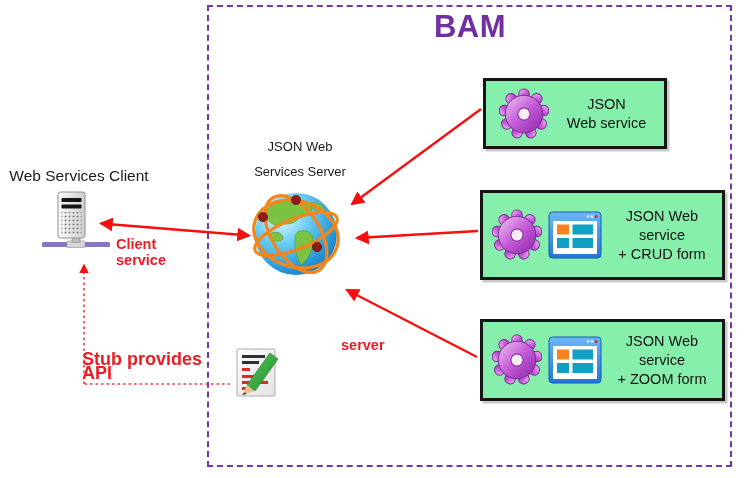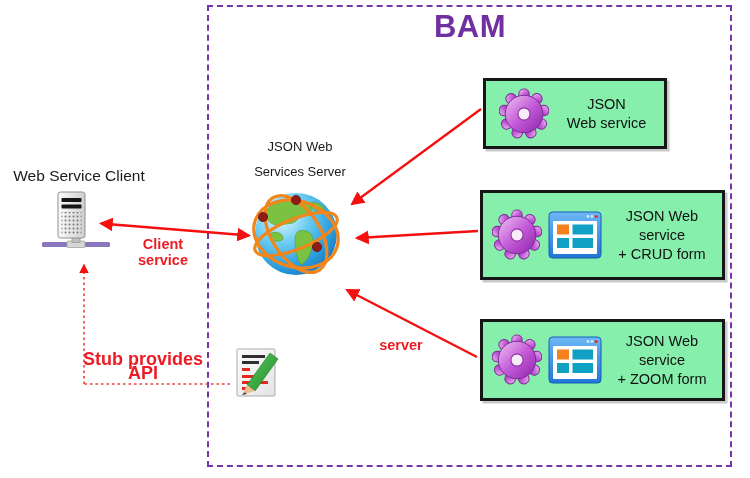--- a/index.html
+++ b/index.html
@@ -24,21 +24,21 @@
   .svcbox .txt span{display:block;}
   .icon-gap{margin-left:6px;}
 
   
   .black-label{position:absolute;color:#1a1a1a;text-align:center;z-index:3;}
   .black-label span{display:block;}
   #lbl-client{left:4px;top:167px;width:150px;font-size:15.5px;}
   #lbl-server{left:230px;top:134px;width:140px;font-size:13px;line-height:25px;}
   #lbl-stub{left:210px;top:397px;width:96px;font-size:13.5px;line-height:15px;}
 
-  .red-label{position:absolute;color:#ED1C24;font-weight:bold;text-align:center;z-index:3;}
+  .red-label{position:absolute;color:#ED1C24;font-weight:bold;z-index:3;}
   .red-label span{display:block;}
   #lbl-client-requests{left:116px;top:237px;width:94px;font-size:14.5px;line-height:15.5px;}
   #lbl-services-register{left:341px;top:338px;width:120px;font-size:14.5px;line-height:15.5px;}
   #lbl-stub-provides{left:82px;top:352px;width:122px;font-size:18px;line-height:14px;}
 
   .icon-abs{position:absolute;z-index:2;}
   #arrows{position:absolute;left:0;top:0;z-index:6;pointer-events:none;}
   #defs-svg{position:absolute;width:0;height:0;}
 </style>
 </head>
@@ -105,21 +105,21 @@
         <rect x="24.5" y="13.5" width="20.5" height="10" fill="#0FA0C4"></rect>
         <rect x="9" y="27" width="12" height="10" fill="#0FA0C4"></rect>
         <rect x="24.5" y="27" width="20.5" height="10" fill="#0FA0C4"></rect>
       </g>
     </defs>
   </svg>
 
   <div class="bam-box"></div>
   <div class="bam-title">BAM</div>
 
-  <div class="black-label" id="lbl-client">Web Service Client</div>
+  <div class="black-label" id="lbl-client">Web Services Client</div>
   <svg class="icon-abs" style="left:40px;top:191px" width="72" height="60" viewBox="0 0 72 60">
     <rect x="2" y="51" width="68" height="5" rx="1.5" fill="#8A76BE"></rect>
     <rect x="27" y="50" width="18" height="6.5" rx="1" fill="#D6D6D6" stroke="#A3A3A3" stroke-width="0.8"></rect>
     <rect x="32" y="45.5" width="8" height="6" fill="#BFBFBF" stroke="#9A9A9A" stroke-width="0.8"></rect>
     <rect x="18" y="1" width="27" height="46" rx="2.5" fill="url(#towerGrad)" stroke="#8F8F8F"></rect>
     <rect x="21.5" y="7" width="20" height="4" rx="0.8" fill="#161616"></rect>
     <rect x="21.5" y="13.5" width="20" height="4" rx="0.8" fill="#161616"></rect>
     <rect x="21.5" y="21" width="20" height="22.5" fill="url(#vent)"></rect>
   </svg>
 

